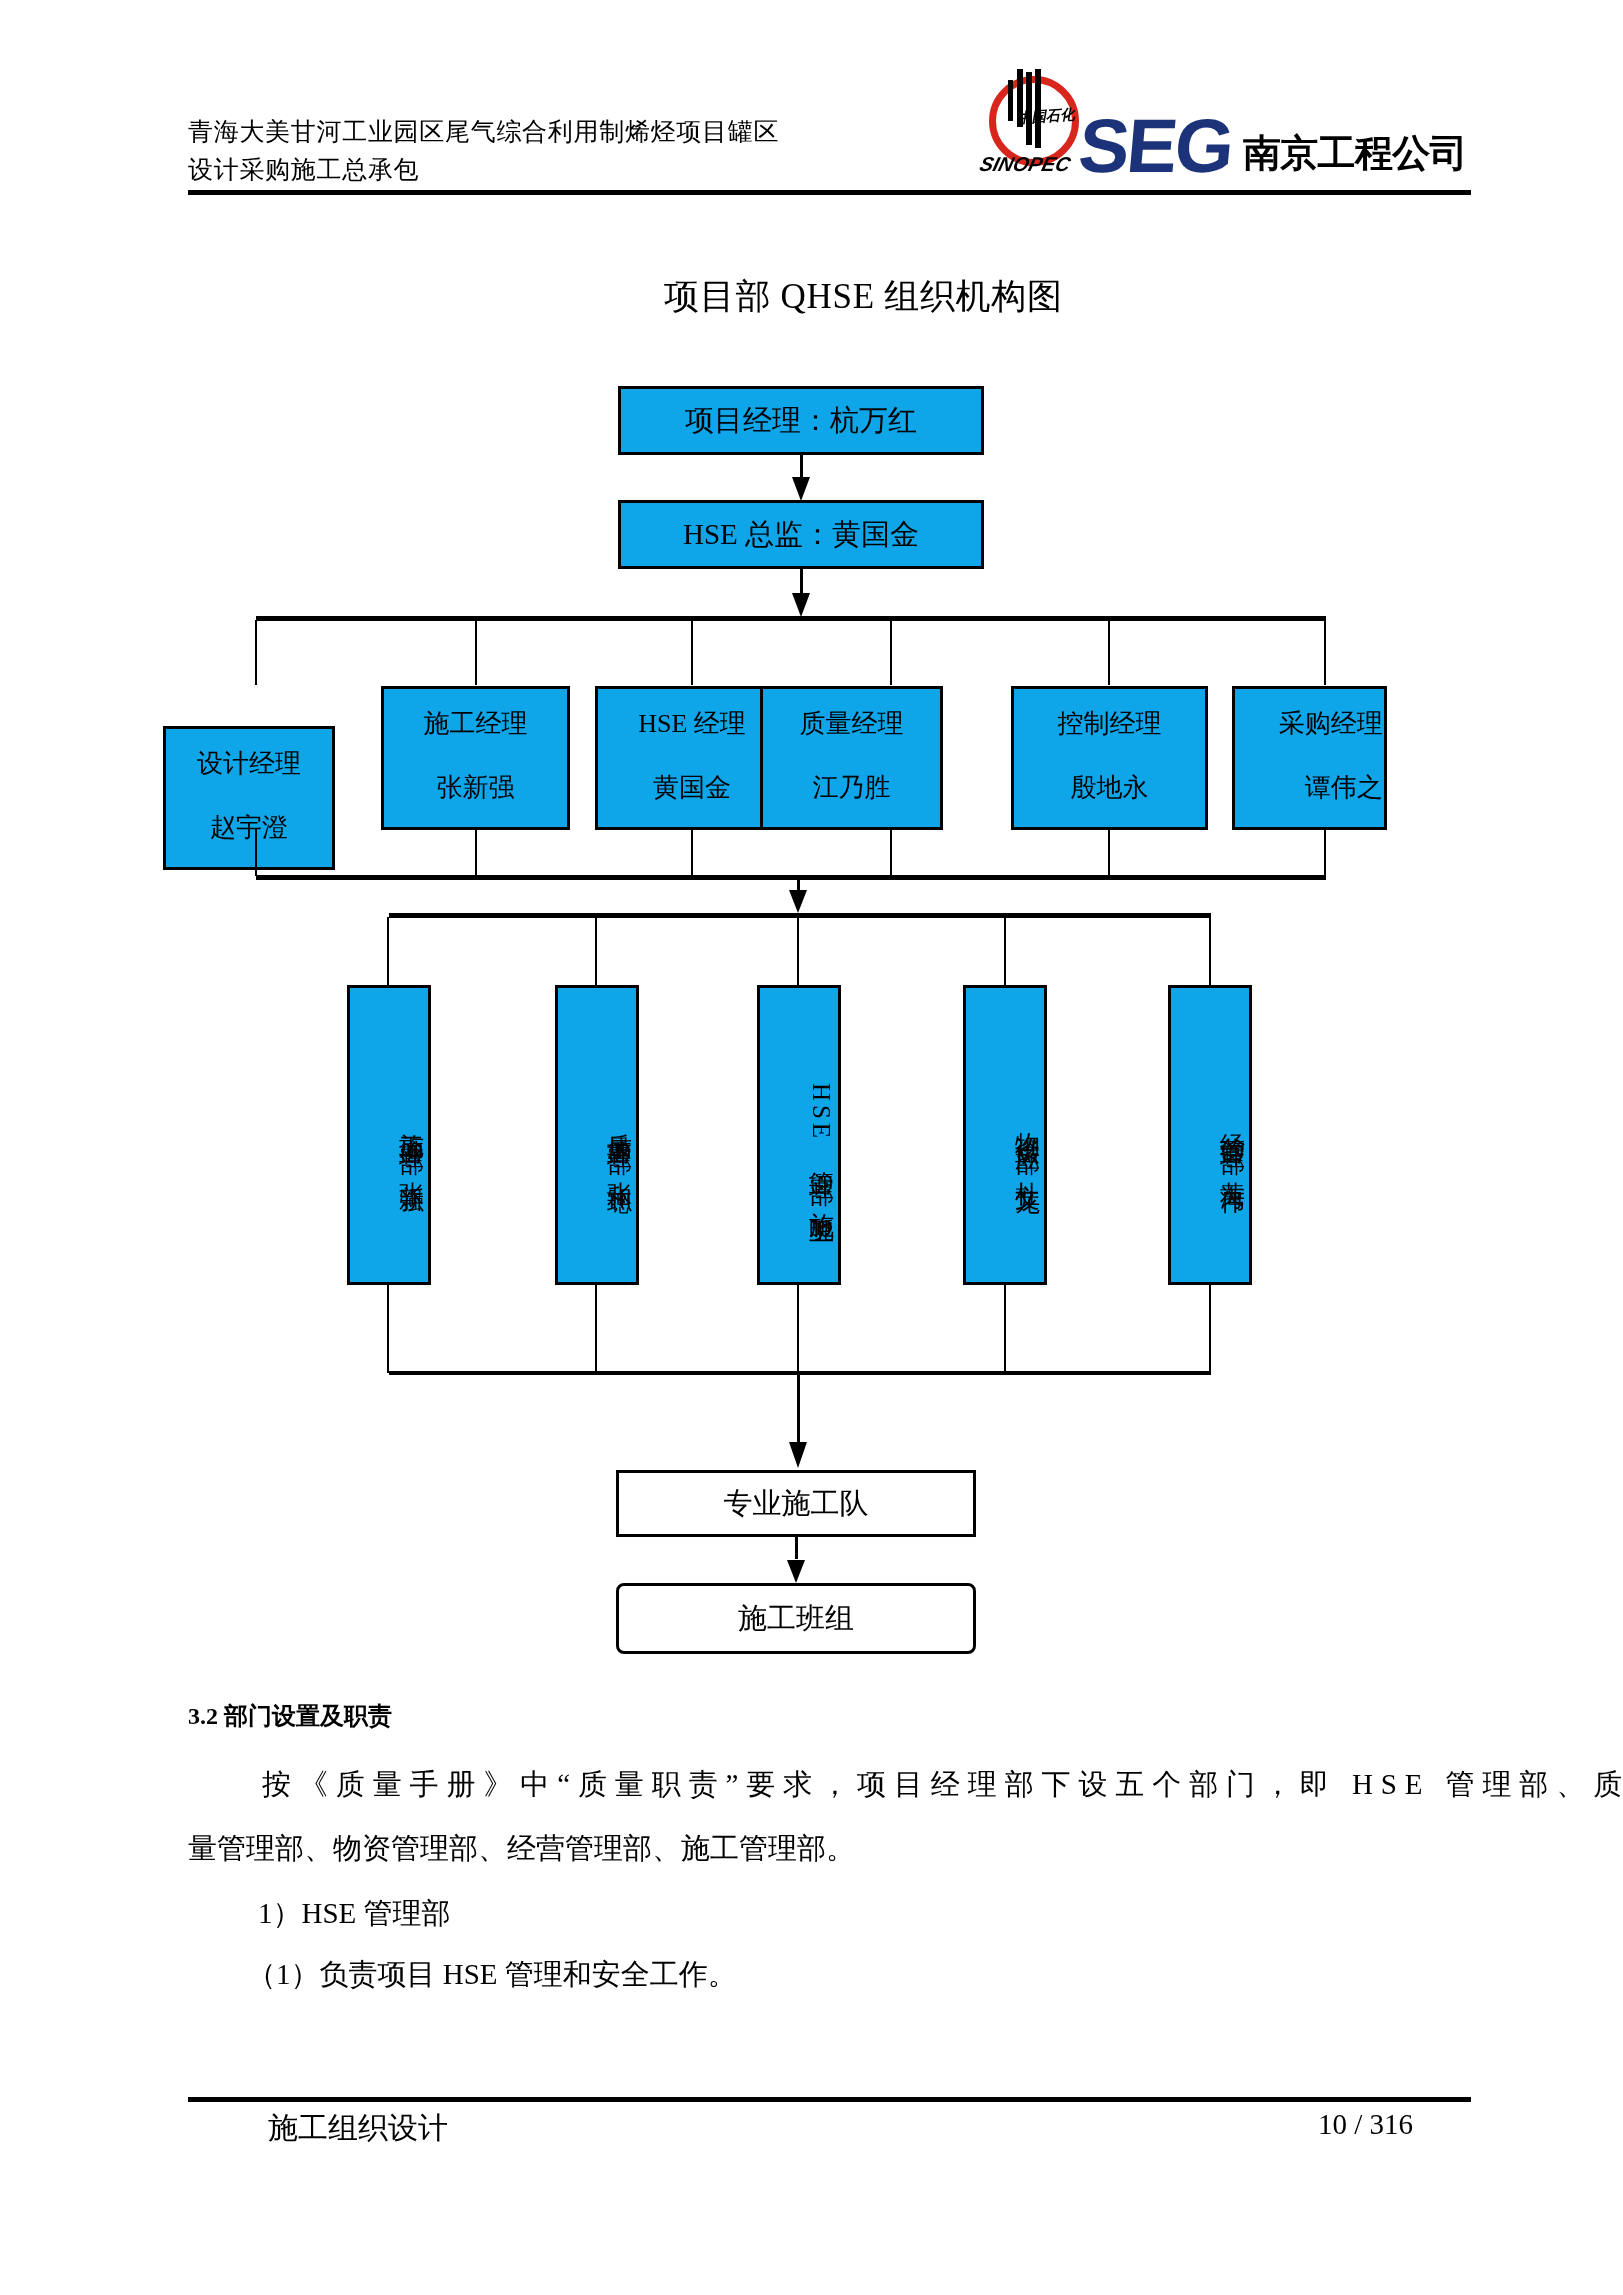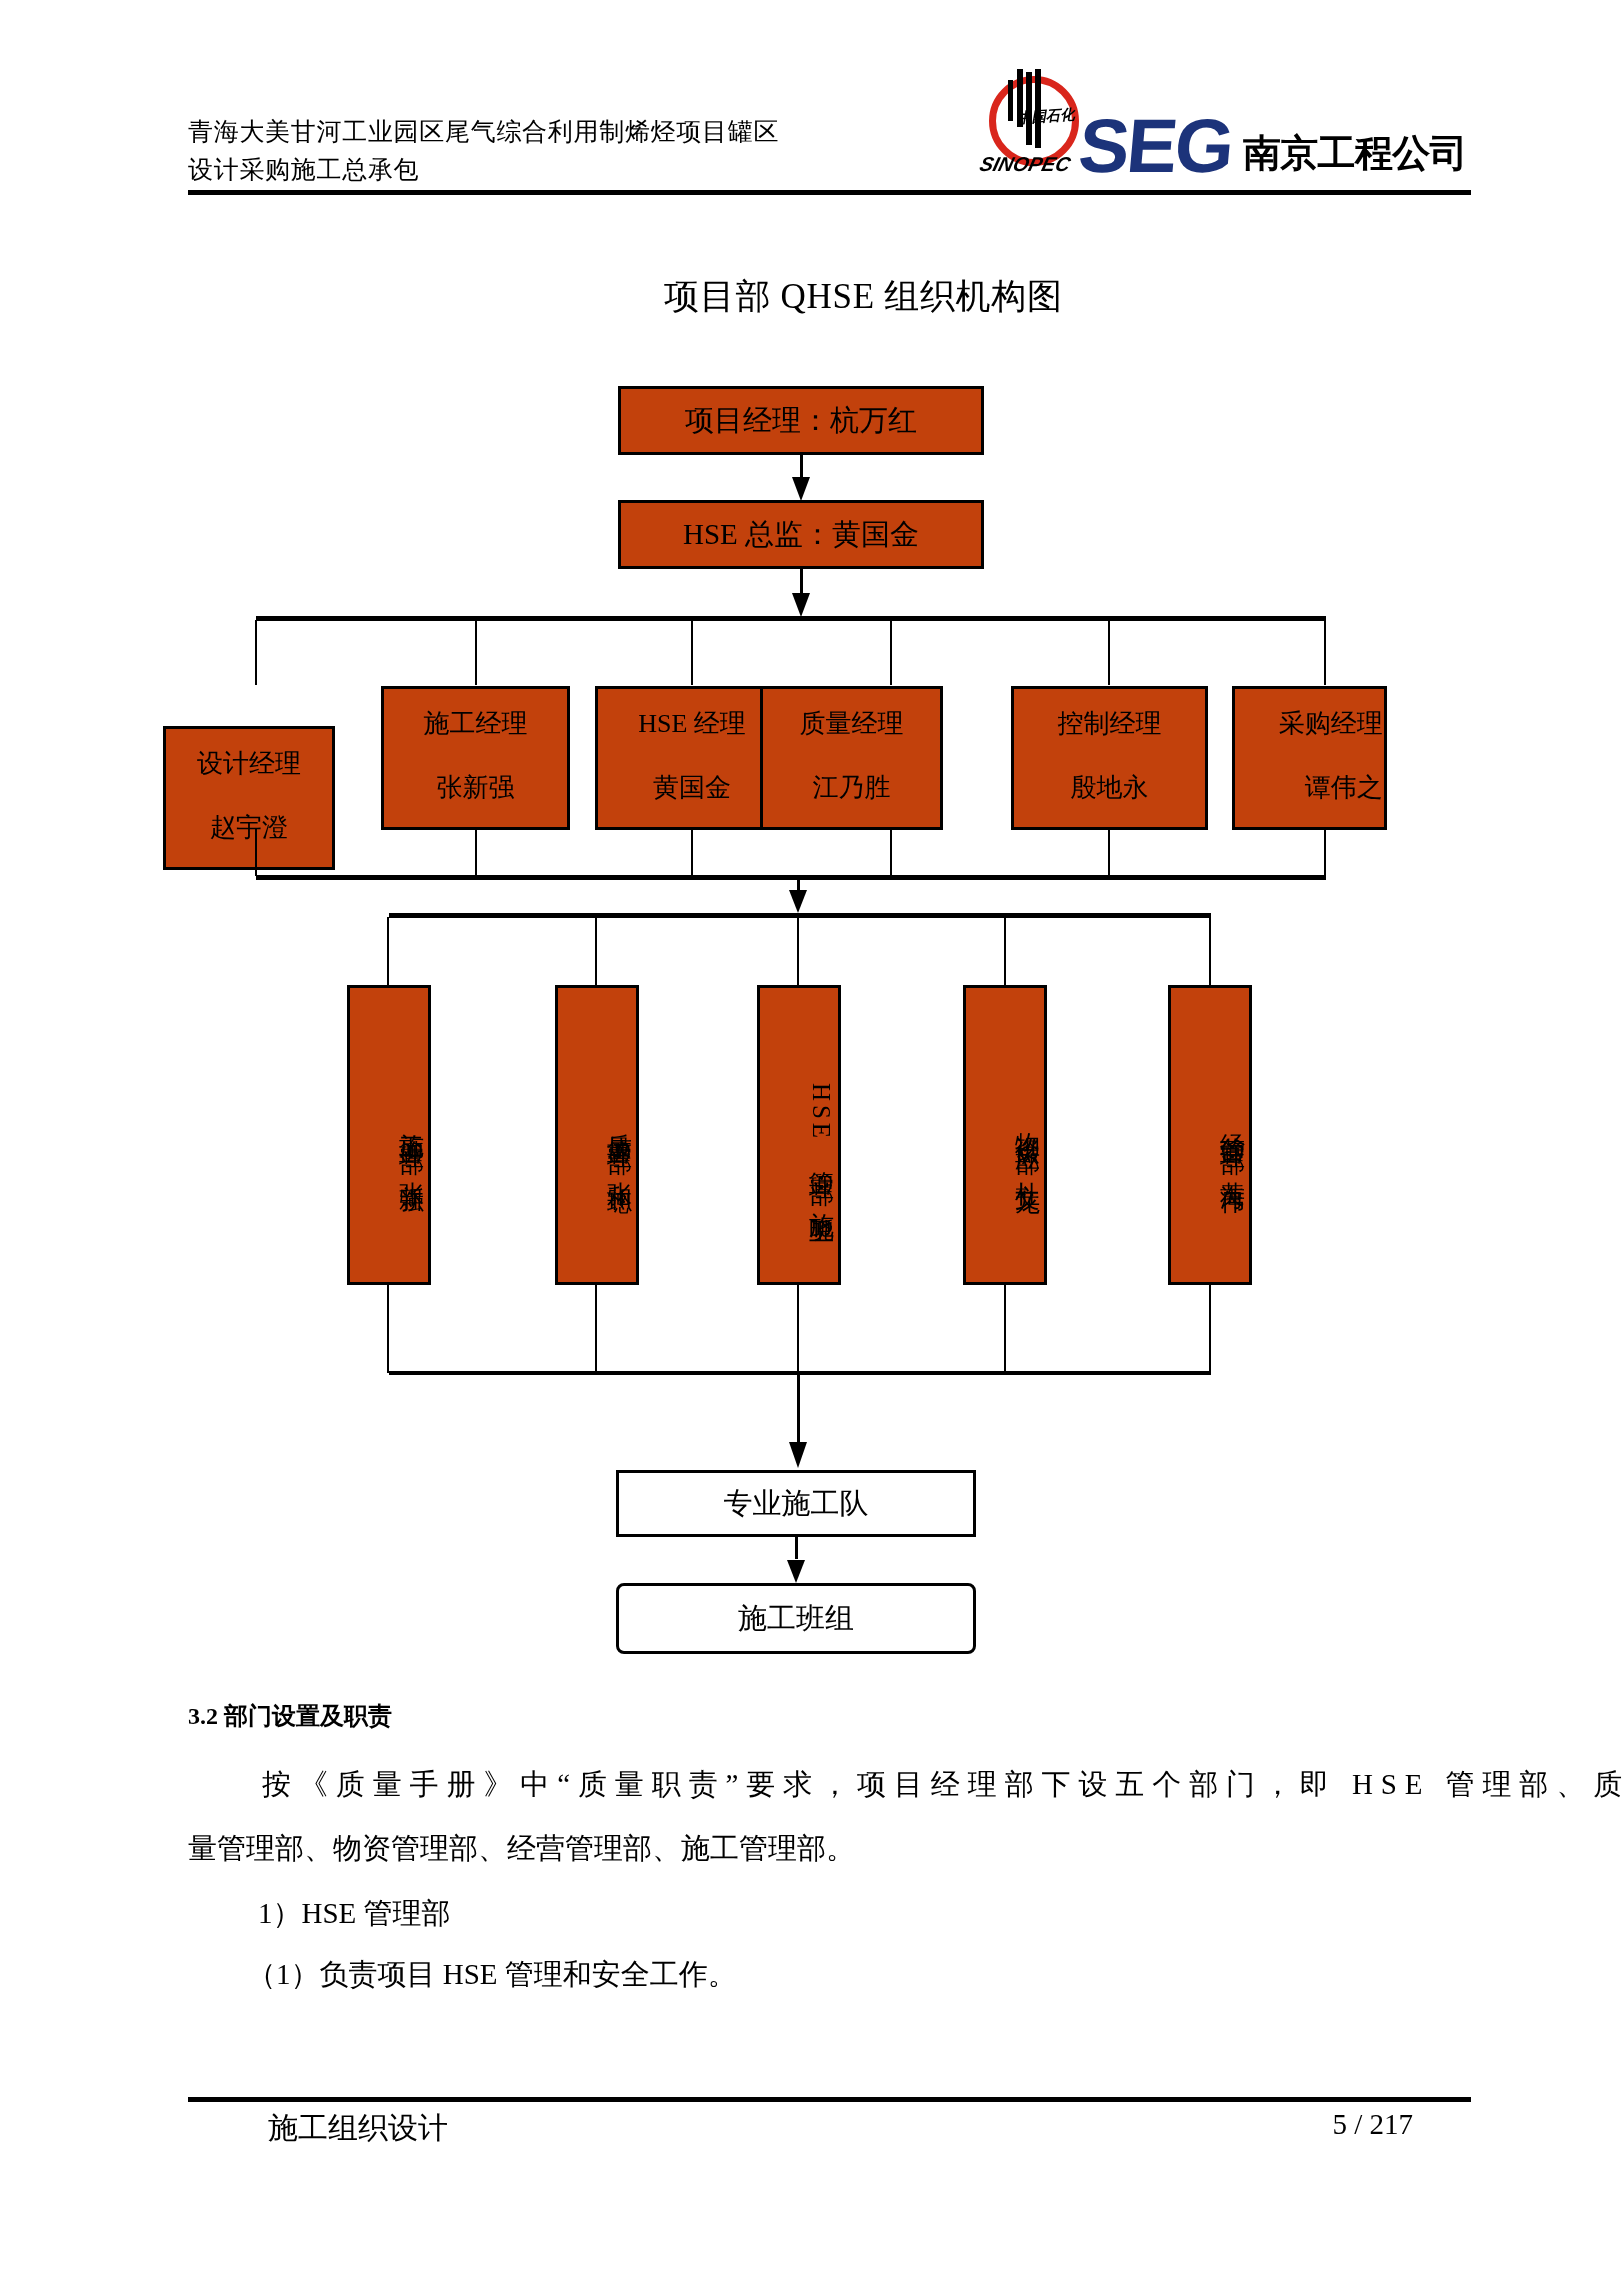--- a/index.html
+++ b/index.html
@@ -17,21 +17,21 @@
   
   .emblem{position:absolute;left:980px;top:69px;width:101px;height:124px;}
   .ring{position:absolute;left:9.2px;top:6.5px;width:76px;height:76px;border:7.2px solid #d9261c;border-radius:50%;}
   .bar{position:absolute;background:#000;}
   .cn-mark{position:absolute;left:37px;top:38px;font-size:14.4px;font-weight:bold;white-space:nowrap;transform:rotate(-4deg);font-style:italic;}
   .sinopec{position:absolute;left:0px;top:84px;font-size:20px;font-weight:bold;font-style:italic;transform:skewX(-14deg);font-family:"Liberation Sans",sans-serif;white-space:nowrap;}
   .seg{position:absolute;left:1079px;top:102px;font-size:76px;font-weight:bold;color:#1c337a;transform:skewX(-5deg);letter-spacing:-2.6px;font-family:"Liberation Sans",sans-serif;white-space:nowrap;}
   .company{position:absolute;left:1243px;top:128px;font-size:38px;font-weight:bold;letter-spacing:-0.7px;white-space:nowrap;}
   
   .dg-title{position:absolute;left:664px;top:273px;font-size:35px;letter-spacing:0.7px;white-space:nowrap;}
-  .obox{position:absolute;border:3.3px solid #000;box-sizing:border-box;background:#c2410c;text-align:center;font-family:Liberation Serif, serif;}
+  .obox{position:absolute;border:3.3px solid #000;box-sizing:border-box;background:#0ea5e9;text-align:center;font-family:Liberation Serif, serif;}
   .obox.wide{left:618px;width:366px;height:69px;font-size:29px;line-height:62px;white-space:nowrap;}
   .mgr{top:686px;height:144px;font-size:26px;display:flex;flex-direction:column;justify-content:space-between;padding:17px 1.3px 22px 1.3px;}
   .vbox{top:985px;width:84px;height:300px;font-size:25px;writing-mode:vertical-rl;text-orientation:mixed;letter-spacing:3.9px;display:flex;justify-content:center;box-sizing:border-box;padding-top:17px;}
   .vline{position:absolute;width:2px;background:#000;}
   .hbus{position:absolute;height:4.6px;background:#000;}
   .shaft{position:absolute;width:2.6px;background:#000;}
   .tri{position:absolute;width:0;height:0;border-left:9.8px solid transparent;border-right:9.8px solid transparent;border-top:24px solid #000;}
   .bigbox{position:absolute;left:616px;width:360px;border:3.3px solid #000;box-sizing:border-box;text-align:center;font-size:29px;background:#fff;white-space:nowrap;}
   
   .sec-head{position:absolute;left:188px;top:1700px;font-size:24px;font-weight:bold;white-space:nowrap;text-align:center;}
@@ -161,17 +161,17 @@
     <div class="sec-head">3.2 部门设置及职责</div>
     <div class="para1">按《质量手册》中“质量职责”要求，项目经理部下设五个部门，即 HSE 管理部、质</div>
     <div class="para2">量管理部、物资管理部、经营管理部、施工管理部。</div>
     <div class="item1">1）HSE 管理部</div>
     <div class="item1sub">（1）负责项目 HSE 管理和安全工作。</div>
   </div>
 
   <div>
     <div class="ft-rule"></div>
     <div class="ft-title">施工组织设计</div>
-    <div class="ft-page">5 / 217</div>
+    <div class="ft-page">10 / 316</div>
   </div>
 
 </div>
 
 
 </body></html>

